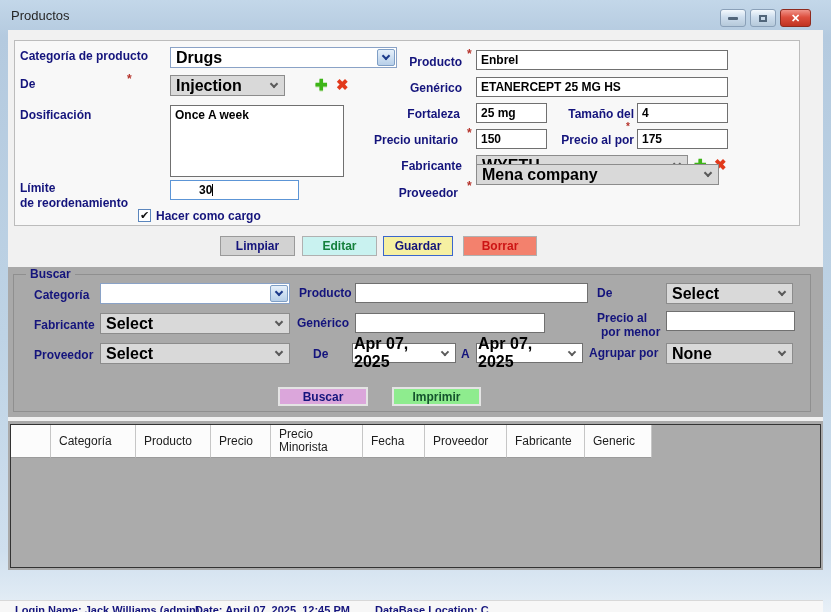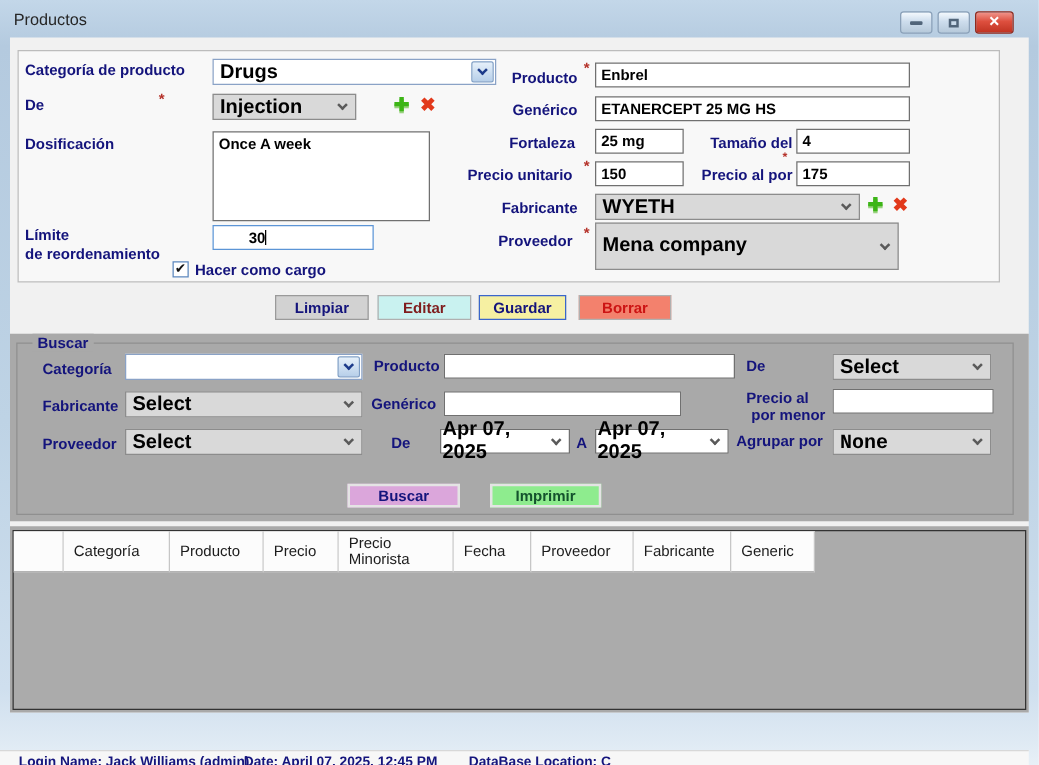--- a/index.html
+++ b/index.html
@@ -35,21 +35,21 @@
           transform:rotate(45deg); margin-top:-3px; }
   .chev.navy { border-color:#1c3a8a; }
   .combo-gray .chev, .datepick .chev { margin-left:auto; margin-right:7px; }
   .icon-plus { position:absolute; font-size:15px; font-weight:bold; color:#3db517; text-shadow:0 1px 0 #9ad27f; line-height:1; cursor:default; }
   .icon-x { position:absolute; font-size:15px; font-weight:bold; color:#e2391b; line-height:1; cursor:default; }
   .checkbox { position:absolute; width:13px; height:13px; background:#fff; border:1px solid #5b86bd;
               display:flex; align-items:center; justify-content:center; font-size:11px; color:#111; line-height:1; }
   .btn { position:absolute; height:20px; display:flex; align-items:center; justify-content:center;
          font-size:12px; font-weight:bold; cursor:default; }
   .btn-clear { background:#d2d2d2; border:1px solid #9a9a9a; color:#14147c; }
-  .btn-edit { background:#c9f2f0; border:1px solid #b0b0b0; color:#7f1d1d; }
+  .btn-edit { background:#c9f2f0; border:1px solid #b0b0b0; color:#15803d; }
   .btn-save { background:#f6f0a2; border:1px solid #3a66cc; color:#14147c; }
   .btn-delete { background:#f3816d; border:1px solid #b0b0b0; color:#cc1414; }
   .btn-search { background:#dba6db; border:2px solid #e4e4e4; color:#14147c; }
   .btn-print { background:#8eec8e; border:2px solid #e4e4e4; color:#14532d; }
   .panel { position:absolute; left:8px; width:815px; background:#a9a9a9; }
   .gb-border { position:absolute; border:1px solid #8f8f8f; }
   .gb-title { position:absolute; font-size:12px; font-weight:bold; color:#14147c; background:#a9a9a9; padding:0 4px; }
   .datepick { background:#fff; border:1px solid #707070; padding-left:1px; }
   .grid { position:absolute; left:10px; top:424px; width:811px; height:144px; background:#ababab; border:1px solid #333; }
   .grid-header { display:flex; height:33px; }
@@ -131,21 +131,21 @@
   <div class="lbl lbl-r" style="left:346px; top:159px; width:116px;">Fabricante</div>
   <div class="combo combo-gray" style="left:476px; top:155px; width:212px; height:21px;">
     <span>WYETH</span>
     <span class="chev"></span>
   </div>
   <div class="icon-plus" style="left:694px; top:157px;">✚</div>
   <div class="icon-x" style="left:714px; top:157px;">✖</div>
 
   <div class="lbl lbl-r" style="left:342px; top:186px; width:116px;">Proveedor</div>
   <div class="ast" style="left:467px; top:179px;">*</div>
-  <div class="combo combo-gray" style="left:476px; top:178px; width:243px; height:38px;">
+  <div class="combo combo-gray" style="left:476px; top:164px; width:243px; height:21px;">
     <span>Mena company</span>
     <span class="chev"></span>
   </div>
 
   <div class="btn btn-clear" style="left:220px; top:236px; width:75px;">Limpiar</div>
   <div class="btn btn-edit" style="left:302px; top:236px; width:75px;">Editar</div>
   <div class="btn btn-save" style="left:383px; top:236px; width:70px;">Guardar</div>
   <div class="btn btn-delete" style="left:463px; top:236px; width:74px;">Borrar</div>
 
   <div class="panel" style="top:267px; height:150px;"></div>
@@ -187,21 +187,21 @@
   <div class="combo datepick" style="left:352px; top:343px; width:104px; height:20px;">
     <span>Apr 07, 2025</span>
     <span class="chev"></span>
   </div>
   <div class="lbl" style="left:461px; top:347px;">A</div>
   <div class="combo datepick" style="left:476px; top:343px; width:107px; height:20px;">
     <span>Apr 07, 2025</span>
     <span class="chev"></span>
   </div>
   <div class="lbl" style="left:589px; top:346px;">Agrupar por</div>
-  <div class="combo combo-gray" style="left:666px; top:343px; width:127px; height:21px;font-family:Liberation Mono, monospace;">
+  <div class="combo combo-gray" style="left:666px; top:343px; width:127px; height:21px;">
     <span>None</span>
     <span class="chev"></span>
   </div>
 
   <div class="btn btn-search" style="left:278px; top:387px; width:90px; height:19px;">Buscar</div>
   <div class="btn btn-print" style="left:392px; top:387px; width:89px; height:19px;">Imprimir</div>
 
   <div class="panel" style="top:421px; height:149px;"></div>
   <div class="grid">
     <div class="grid-header">

